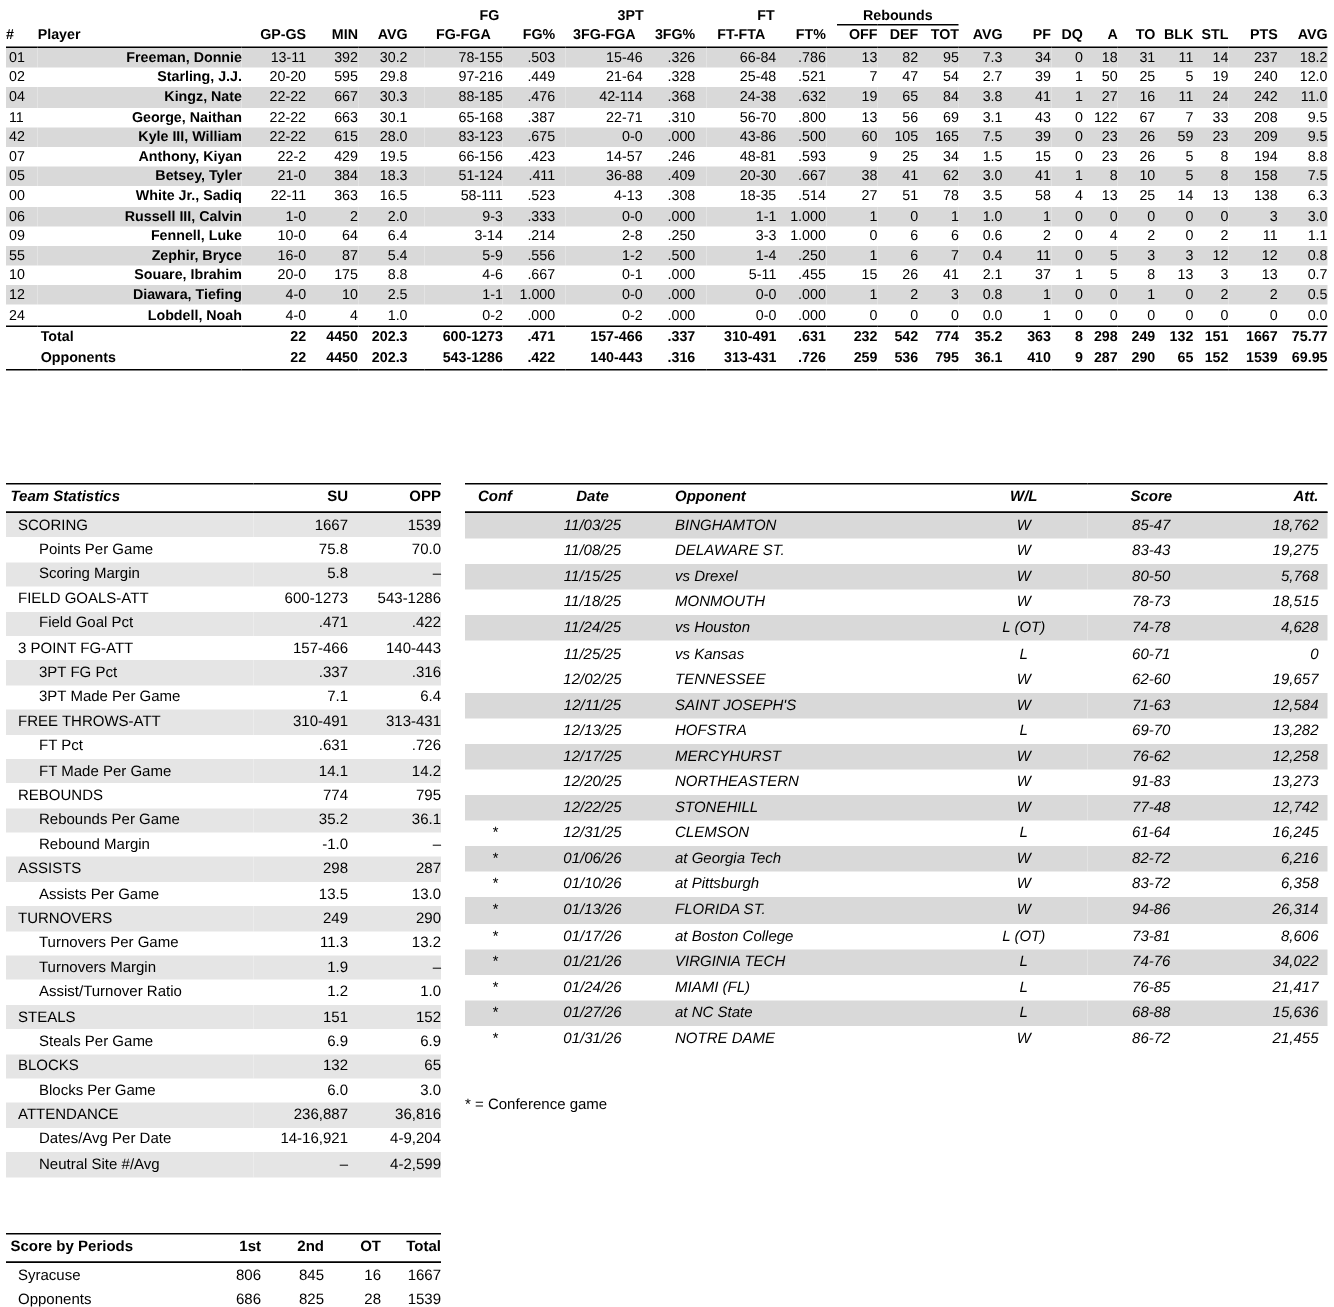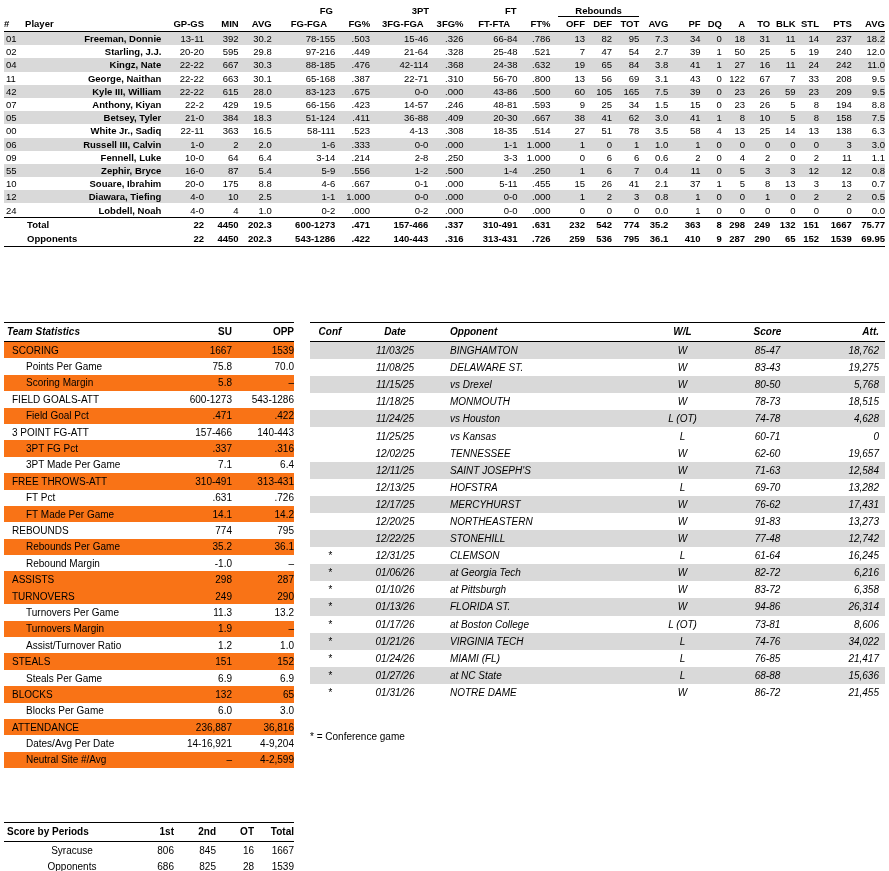--- a/index.html
+++ b/index.html
@@ -112,21 +112,21 @@
     font-size: 10px;
     text-align: right;
   }
   #teamstats tr.ts-row td.lbl {
     text-align: left;
     padding-left: 8px;
   }
   #teamstats tr.ts-row td.lbl.ind {
     padding-left: 22px;
   }
-  #teamstats tr.ts-row.shade td { background: #f97316; }
+  #teamstats tr.ts-row.shade td { background: #e5e5e5; }
 
   
   #schedule {
     position: absolute;
     left: 310px;
     top: 322px;
     width: 575px;
     font-style: italic;
   }
   #schedule table { width: 575px; }
@@ -175,21 +175,21 @@
     height: 17px;
     text-align: right;
     padding-bottom: 1px;
   }
   #periods .pd-head th.lft { text-align: left; padding-left: 3px; }
   #periods tr.pd-row td {
     height: 16px;
     font-size: 10px;
     text-align: right;
   }
-  #periods tr.pd-row td.lbl { text-align: center; padding-left: 8px; }
+  #periods tr.pd-row td.lbl { text-align: left; padding-left: 8px; }
 </style>
 </head>
 <body>
 
 <div class="page">
 
   <div id="boxscore">
     <table>
       <colgroup>
         <col style="width:22px">
@@ -508,21 +508,21 @@
             <td>138</td>
             <td>6.3</td>
           </tr>
           <tr class="prow shade">
             <td class="num">06</td>
             <td class="name">Russell III, Calvin</td>
             <td>1-0</td>
             <td>2</td>
             <td>2.0</td>
             <td></td>
-            <td>1-6</td>
+            <td>9-3</td>
             <td>.333</td>
             <td></td>
             <td>0-0</td>
             <td>.000</td>
             <td></td>
             <td>1-1</td>
             <td>1.000</td>
             <td></td>
             <td>1</td>
             <td>0</td>
@@ -834,20 +834,25 @@
           </tr>
           <tr class="ts-row">
             <td class="lbl ind">Rebound Margin</td>
             <td>-1.0</td>
             <td>–</td>
           </tr>
           <tr class="ts-row shade">
             <td class="lbl">ASSISTS</td>
             <td>298</td>
             <td>287</td>
+          </tr>
+          <tr class="ts-row">
+            <td class="lbl ind">Assists Per Game</td>
+            <td>13.5</td>
+            <td>13.0</td>
           </tr>
           <tr class="ts-row shade">
             <td class="lbl">TURNOVERS</td>
             <td>249</td>
             <td>290</td>
           </tr>
           <tr class="ts-row">
             <td class="lbl ind">Turnovers Per Game</td>
             <td>11.3</td>
             <td>13.2</td>
@@ -993,21 +998,21 @@
             <td class="wl">L</td>
             <td class="score">69-70</td>
             <td class="att">13,282</td>
           </tr>
           <tr class="sc-row shade">
             <td class="conf"></td>
             <td class="date">12/17/25</td>
             <td class="opp">MERCYHURST</td>
             <td class="wl">W</td>
             <td class="score">76-62</td>
-            <td class="att">17,431</td>
+            <td class="att">12,258</td>
           </tr>
           <tr class="sc-row">
             <td class="conf"></td>
             <td class="date">12/20/25</td>
             <td class="opp">NORTHEASTERN</td>
             <td class="wl">W</td>
             <td class="score">91-83</td>
             <td class="att">13,273</td>
           </tr>
           <tr class="sc-row shade">

